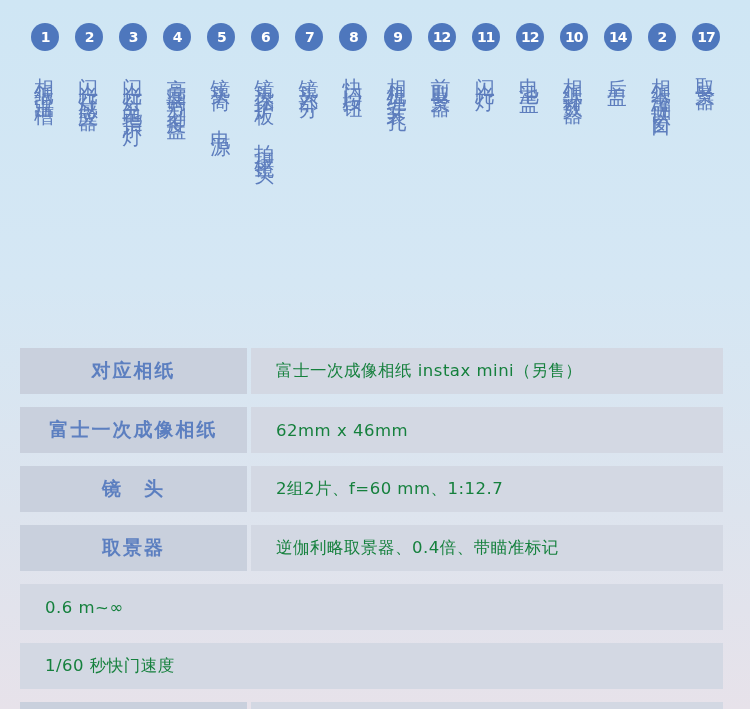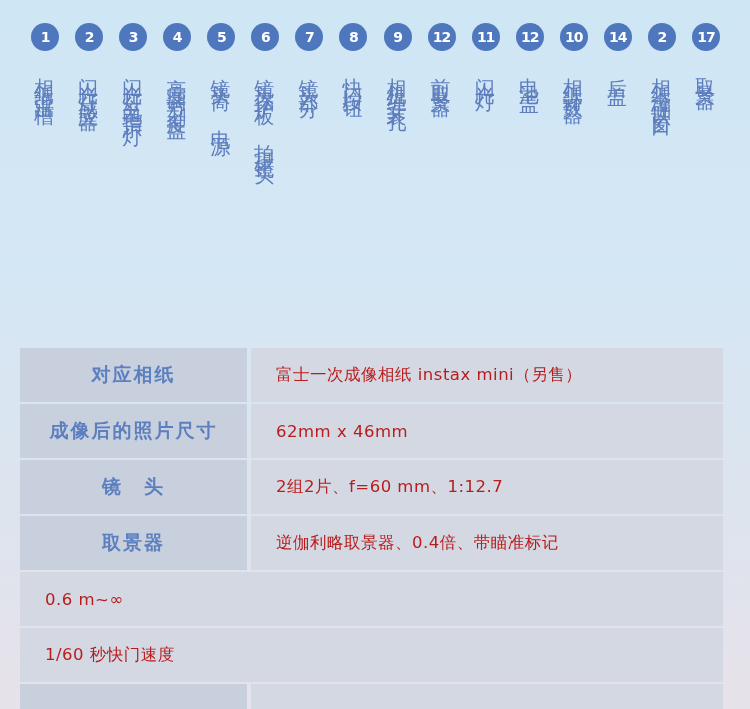--- a/index.html
+++ b/index.html
@@ -51,43 +51,43 @@
 
   
   .spec-table {
     position: absolute;
     top: 348px;
     left: 20px;
     width: 703px;
   }
   .spec-row {
     display: flex;
-    height: 54px;
-    margin-bottom: 2px;
+    height: 46px;
+    margin-bottom: 13px;
   }
   .spec-label-cell {
     width: 227px;
     margin-right: 4px;
     background: #c9d0dd;
     display: flex;
     align-items: center;
     justify-content: center;
     color: #5c7fc0;
     font-size: 19px;
     font-weight: bold;
     letter-spacing: 2px;
     flex-shrink: 0;
   }
   .spec-value-cell {
     flex: 1;
     background: #d3d8e3;
     display: flex;
     align-items: center;
     padding-left: 25px;
-    color: #b91c1c;
+    color: #15803d;
     font-size: 16.5px;
     letter-spacing: 0.5px;
   }
 </style>
 </head>
 <body>
 
 <div class="legend">
   <div class="legend-col">
     <div class="legend-num">1</div>
@@ -154,21 +154,21 @@
     <div class="legend-label">取景器</div>
   </div>
 </div>
 
 <div class="spec-table">
   <div class="spec-row">
     <div class="spec-label-cell">对应相纸</div>
     <div class="spec-value-cell">富士一次成像相纸 instax mini（另售）</div>
   </div>
   <div class="spec-row">
-    <div class="spec-label-cell">成像后的照片尺寸</div>
+    <div class="spec-label-cell">富士一次成像相纸</div>
     <div class="spec-value-cell">62mm x 46mm</div>
   </div>
   <div class="spec-row">
     <div class="spec-label-cell">镜　头</div>
     <div class="spec-value-cell">2组2片、f=60 mm、1:12.7</div>
   </div>
   <div class="spec-row">
     <div class="spec-label-cell">取景器</div>
     <div class="spec-value-cell">逆伽利略取景器、0.4倍、带瞄准标记</div>
   </div>

